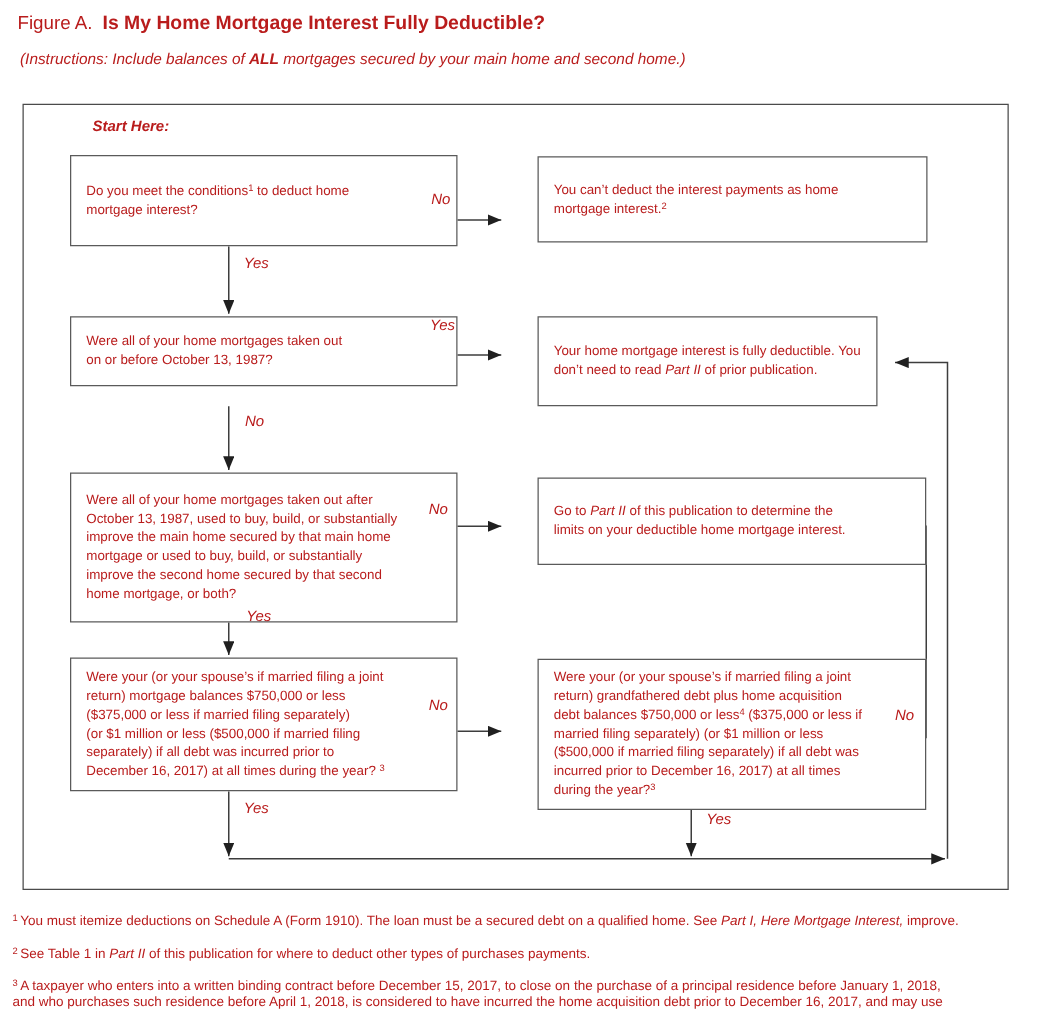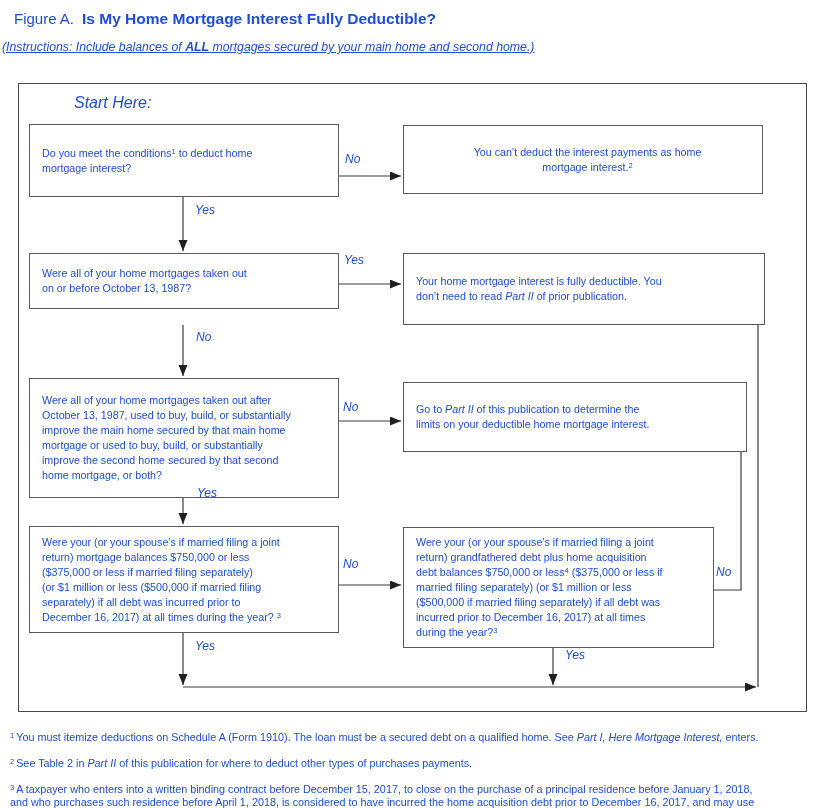--- a/index.html
+++ b/index.html
@@ -1,42 +1,42 @@
 <!DOCTYPE html>
 <html><head>
 <meta charset="utf-8">
 <style>
   html,body { margin:0; padding:0; background:#ffffff; }
   .page {
     position:relative; width:832px; height:808px; overflow:hidden;
-    background:#ffffff; color:#1d4ed8;
+    background:#ffffff; color:#b91c1c;
     font-family:"Liberation Sans", sans-serif;
   }
   
   .title-row { position:absolute; left:14px; top:10px; font-size:15px; white-space:nowrap; }
   .figure-label { font-weight:400; }
   .figure-title { font-weight:700; margin-left:8px; font-size:15.5px; }
-  .instructions { position:absolute; left:2px; top:40px; font-size:12.3px; font-style:italic; white-space:nowrap;text-decoration:underline; }
+  .instructions { position:absolute; left:16px; top:40px; font-size:12.3px; font-style:italic; white-space:nowrap; }
   .instructions b { font-weight:700; }
   
   .frame { position:absolute; left:18px; top:83px; width:789px; height:629px;
            border:1.2px solid #4a4a4a; box-sizing:border-box; background:#fff; }
-  .start-here { position:absolute; left:74px; top:94px; font-size:16px; font-weight:400; font-style:italic;text-align:right; }
+  .start-here { position:absolute; left:74px; top:94px; font-size:12px; font-weight:700; font-style:italic;text-align:right; }
   
   .box { position:absolute; border:1.2px solid #5a5a5a; background:#fff; box-sizing:border-box;
-         display:flex; align-items:center; }
+         display:flex; align-items:center;margin-left:27px; }
   .box-text { font-size:10.7px; line-height:15px; white-space:pre-line; width:100%;
               padding:2px 3px 2px 12px; }
   .box-text sup, .footnote sup { font-size:7.5px; line-height:0; vertical-align:3px; }
   .b-q1 { left:29px;  top:124px; width:310px; height:73px;  }
-  .b-r1 { left:403px; top:125px; width:360px; height:69px;text-align:center;  }
+  .b-r1 { left:403px; top:125px; width:312px; height:69px;  }
   .b-q2 { left:29px;  top:253px; width:310px; height:56px;  }
-  .b-r2 { left:403px; top:253px; width:362px; height:72px;  }
+  .b-r2 { left:403px; top:253px; width:272px; height:72px;  }
   .b-q3 { left:29px;  top:378px; width:310px; height:120px; }
-  .b-r3 { left:403px; top:382px; width:344px; height:70px;  }
+  .b-r3 { left:403px; top:382px; width:311px; height:70px;  }
   .b-q4 { left:29px;  top:526px; width:310px; height:107px; }
   .b-r4 { left:403px; top:527px; width:311px; height:121px; }
   
   .edge-label { position:absolute; font-size:12px; font-style:italic; white-space:nowrap; }
   .l-q1no  { left:345px; top:152px; }
   .l-q1yes { left:195px; top:203px; }
   .l-q2yes { left:344px; top:253px; }
   .l-q2no  { left:196px; top:330px; }
   .l-q3no  { left:343px; top:400px; }
   .l-q3yes { left:197px; top:486px; }
@@ -147,21 +147,21 @@
   <span class="edge-label l-q2yes">Yes</span>
   <span class="edge-label l-q2no">No</span>
   <span class="edge-label l-q3no">No</span>
   <span class="edge-label l-q3yes">Yes</span>
   <span class="edge-label l-q4no">No</span>
   <span class="edge-label l-q4yes">Yes</span>
   <span class="edge-label l-r4yes">Yes</span>
   <span class="edge-label l-r4no">No</span>
 
   <div class="footnotes">
-    <div class="footnote"><sup>1</sup><span>You must itemize deductions on Schedule A (Form 1910). The loan must be a secured debt on a qualified home. See </span><i>Part I, Here Mortgage Interest,</i><span> enters.</span></div>
-    <div class="footnote"><sup>2</sup><span>See Table 2 in </span><i>Part II</i><span> of this publication for where to deduct other types of purchases payments.</span></div>
+    <div class="footnote"><sup>1</sup><span>You must itemize deductions on Schedule A (Form 1910). The loan must be a secured debt on a qualified home. See </span><i>Part I, Here Mortgage Interest,</i><span> improve.</span></div>
+    <div class="footnote"><sup>2</sup><span>See Table 1 in </span><i>Part II</i><span> of this publication for where to deduct other types of purchases payments.</span></div>
     <div class="footnote"><sup>3</sup><span>A taxpayer who enters into a written binding contract before December 15, 2017, to close on the purchase of a principal residence before January 1, 2018,
 and who purchases such residence before April 1, 2018, is considered to have incurred the home acquisition debt prior to December 16, 2017, and may use
 the 2017 threshold amounts of $1,000,000 ($500,000 for married filing separately).</span></div>
     
   </div>
 
 </div>
 
 </body></html>

